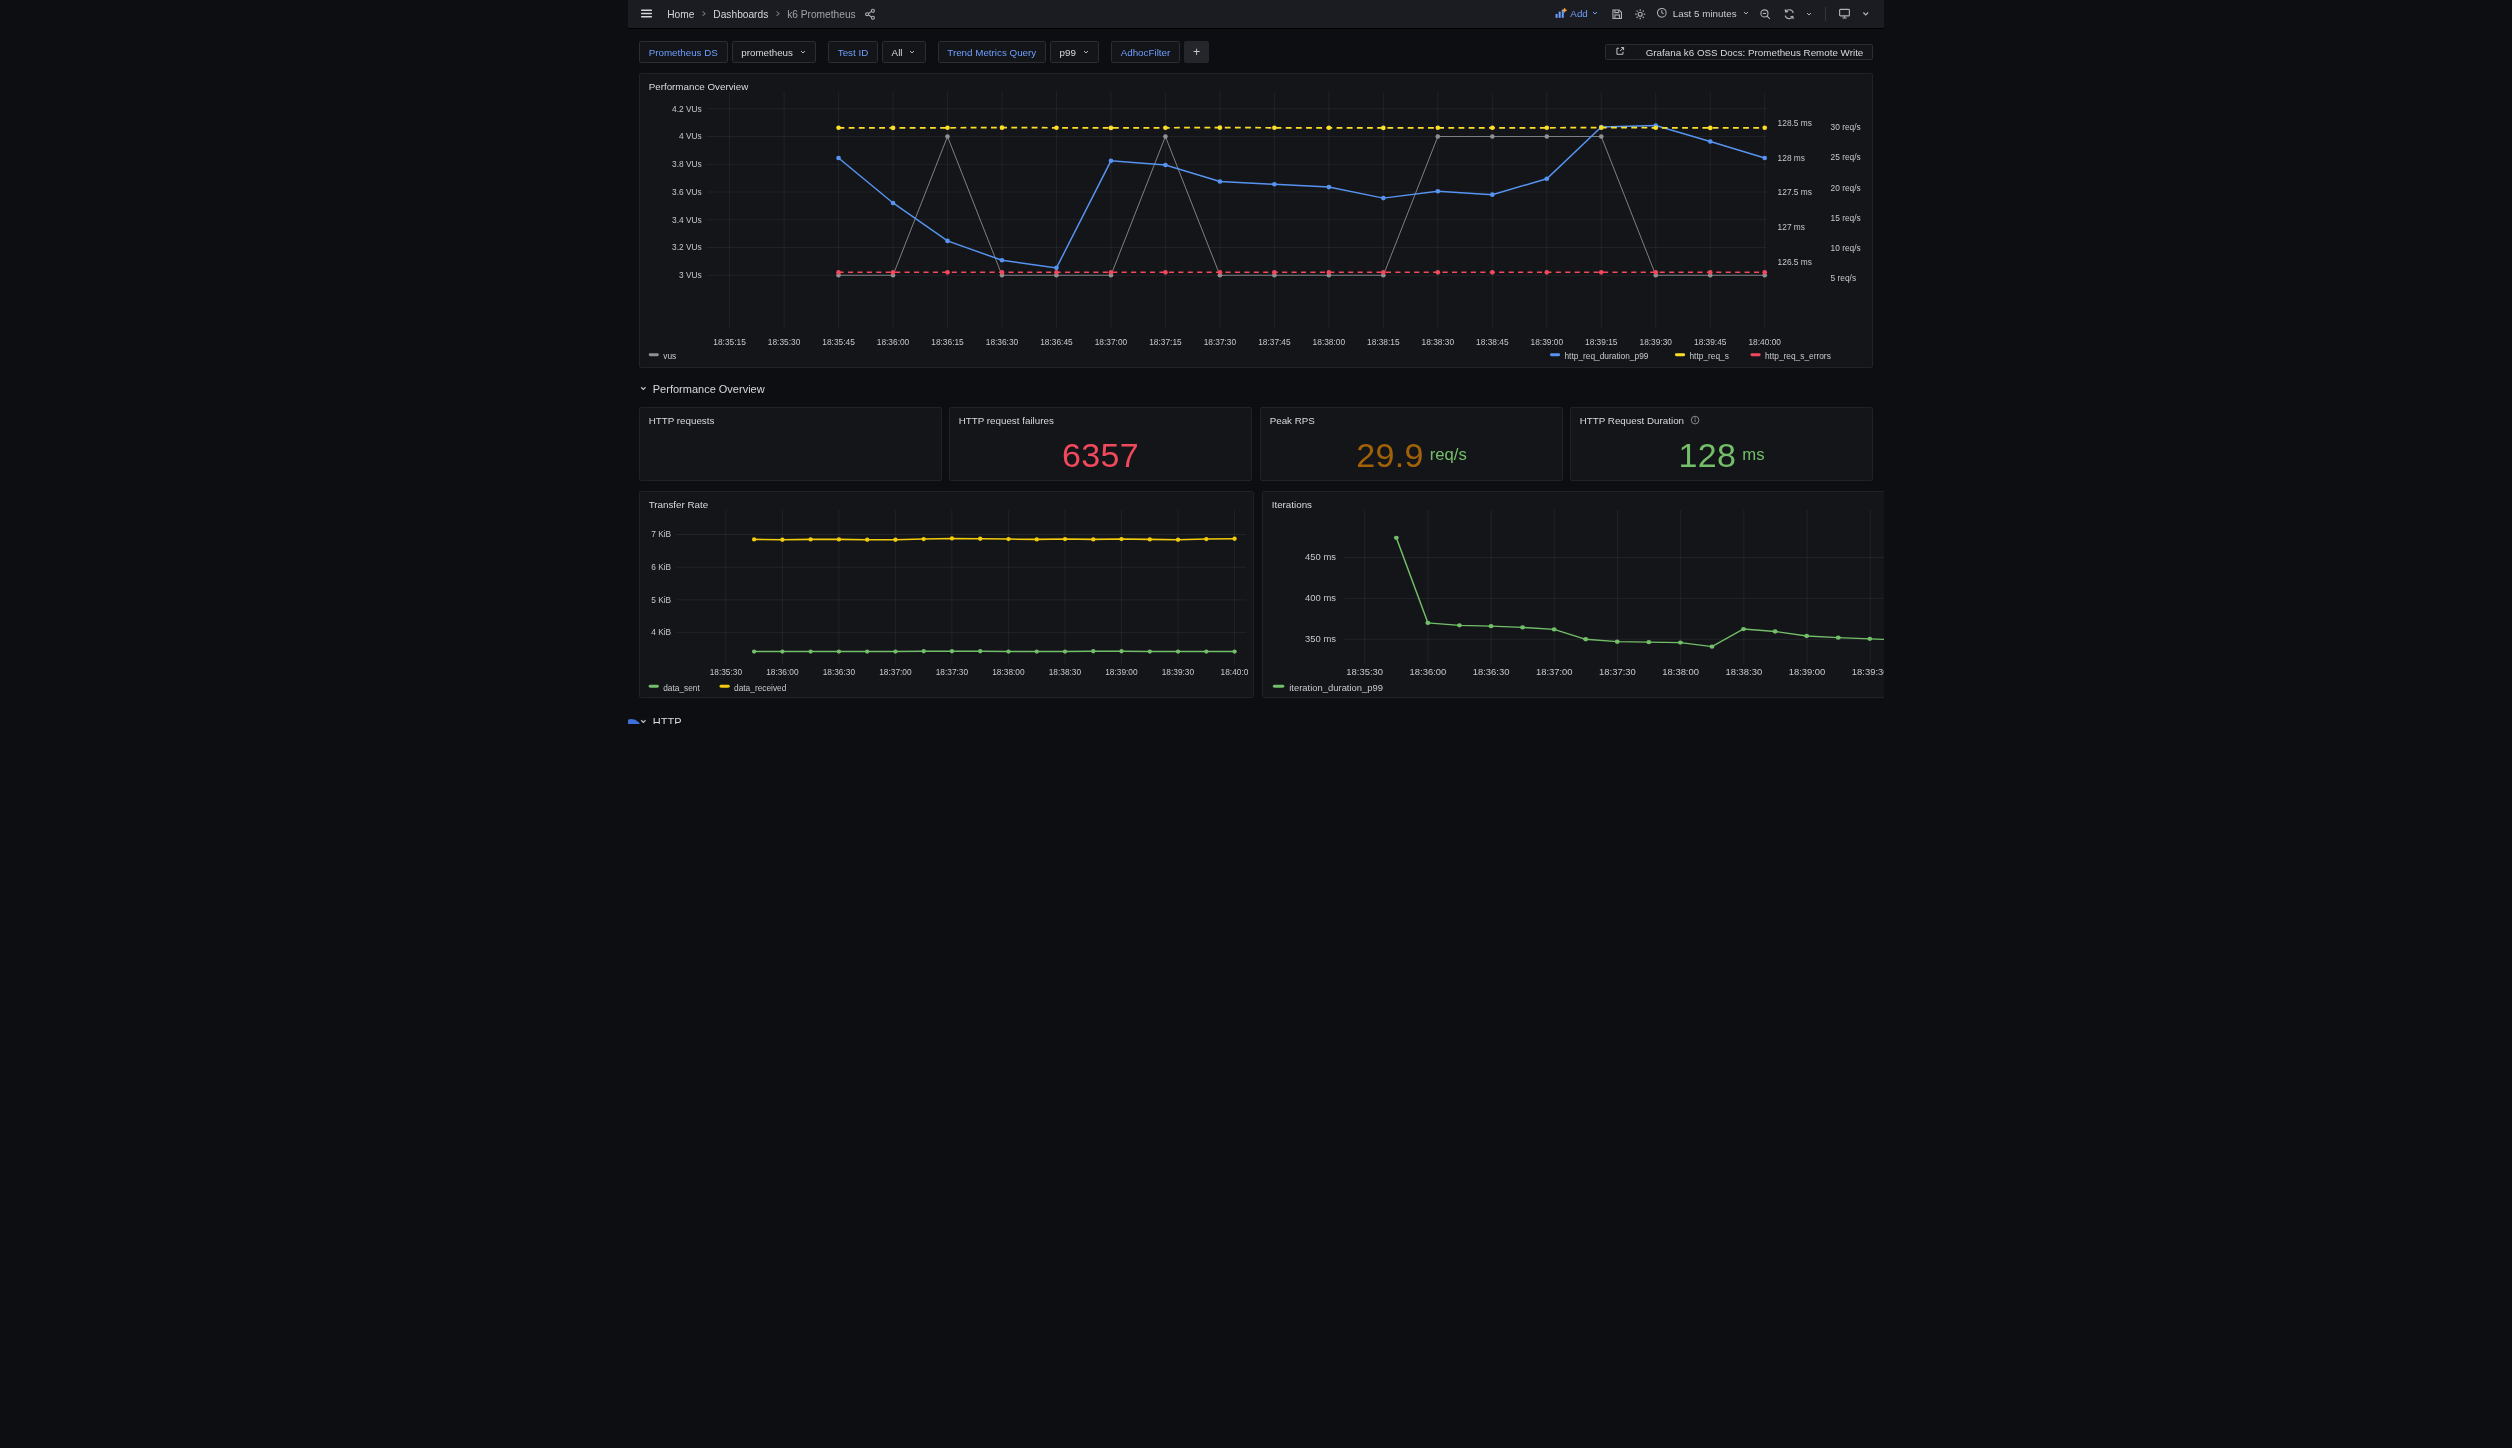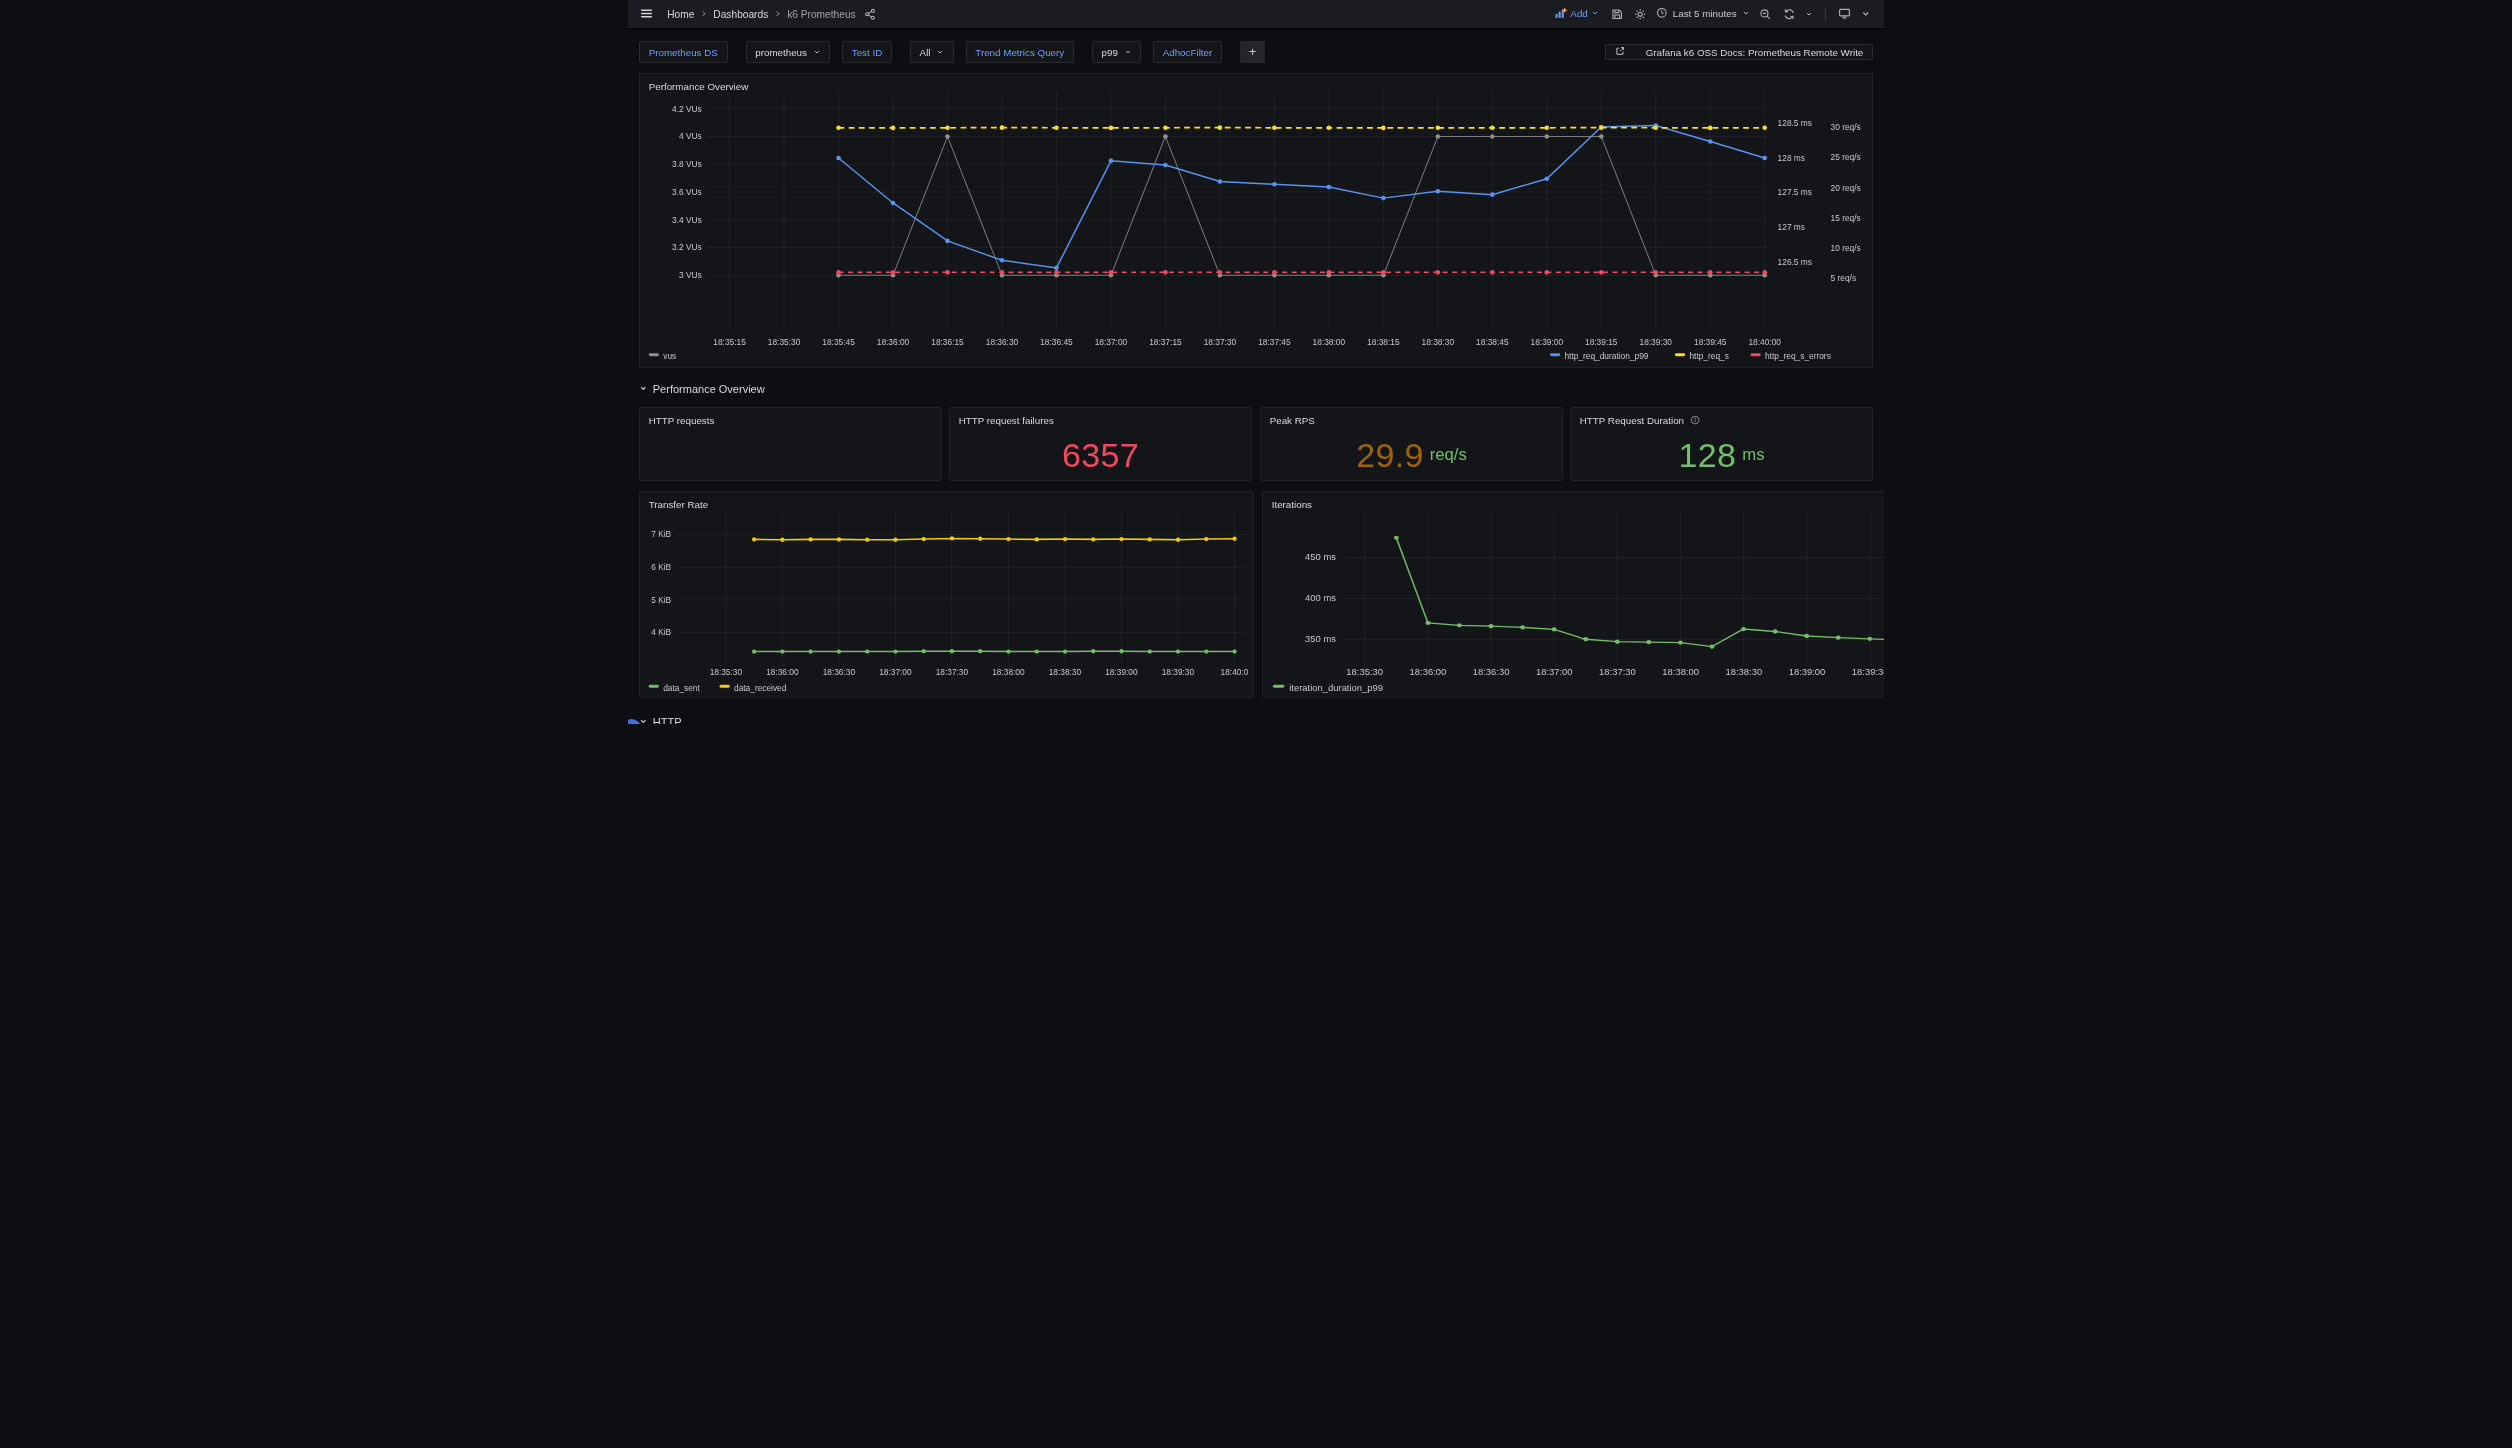--- a/index.html
+++ b/index.html
@@ -20,21 +20,21 @@
   .nav-right { margin-left:auto; display:flex; align-items:center; gap:2.9px; }
   .addbtn { display:flex; align-items:center; gap:3.6px; color:#6e9fff; font-size:9.8px; font-weight:500;
             background:none; border:none; cursor:pointer; padding:0 4.4px; }
   .timebtn { display:flex; align-items:center; gap:5.1px; background:none; border:none; color:#c9cbd1;
              font-size:9.8px; cursor:pointer; padding:0 2.9px; }
   .nav-divider { width:0.7px; height:14.5px; background:#34363d; margin:0 5.8px; }
 
   
   .subbar { position:absolute; top:30px; left:0; right:0; height:44px; display:flex; align-items:center;
             padding:0 11px; }
-  .vargroup { display:flex; align-items:center; gap:18px; margin-right:11.6px; }
+  .vargroup { display:flex; align-items:center; gap:4px; margin-right:11.6px; }
   .pill { height:22.5px; display:flex; align-items:center; padding:0 8.7px; border:0.7px solid #2b2d35;
           border-radius:1.5px; background:#141519; font-size:9.8px; cursor:pointer; }
   .pill.vlabel { color:#6e9fff; font-weight:500; }
   .pill.vvalue { color:#d8d9da; gap:5.8px; }
   .pill.plusbtn { background:#24262c; border-color:#24262c; color:#c7c8cd; font-size:12.4px; padding:0 8px; }
   .docsbtn { margin-left:auto; height:16px; display:flex; align-items:center; gap:21px; padding:0 8.7px;
              border:0.7px solid #2b2d35; border-radius:1.5px; background:#141519; color:#d8d9da;
              font-size:9.8px; cursor:pointer; }
 
   

